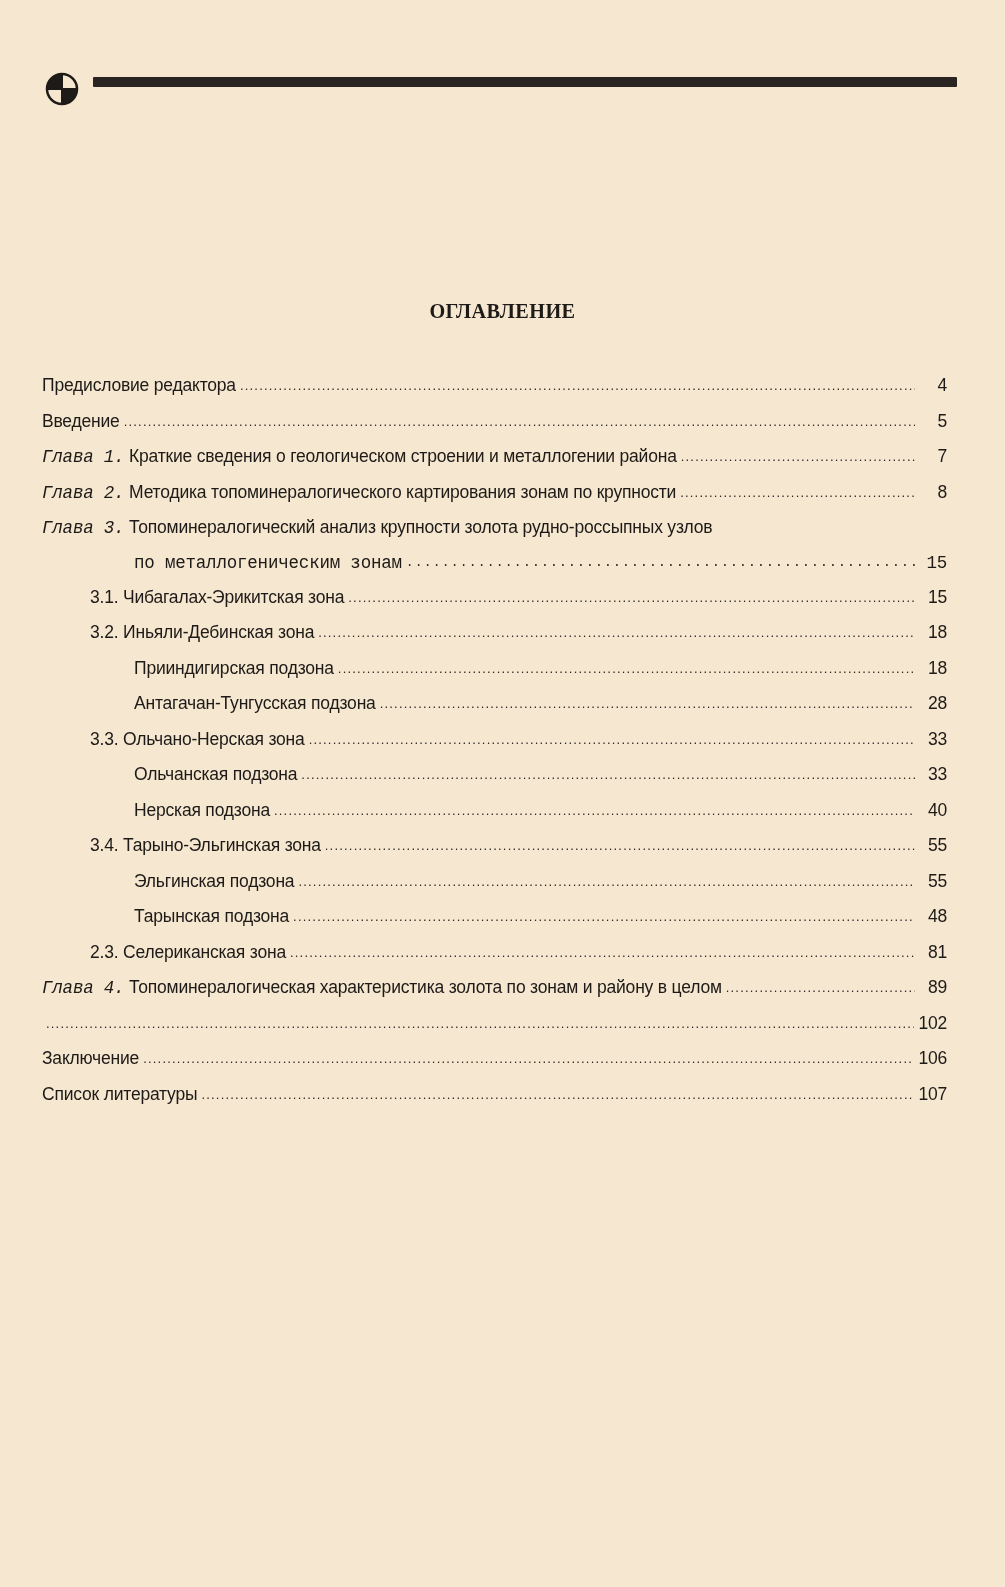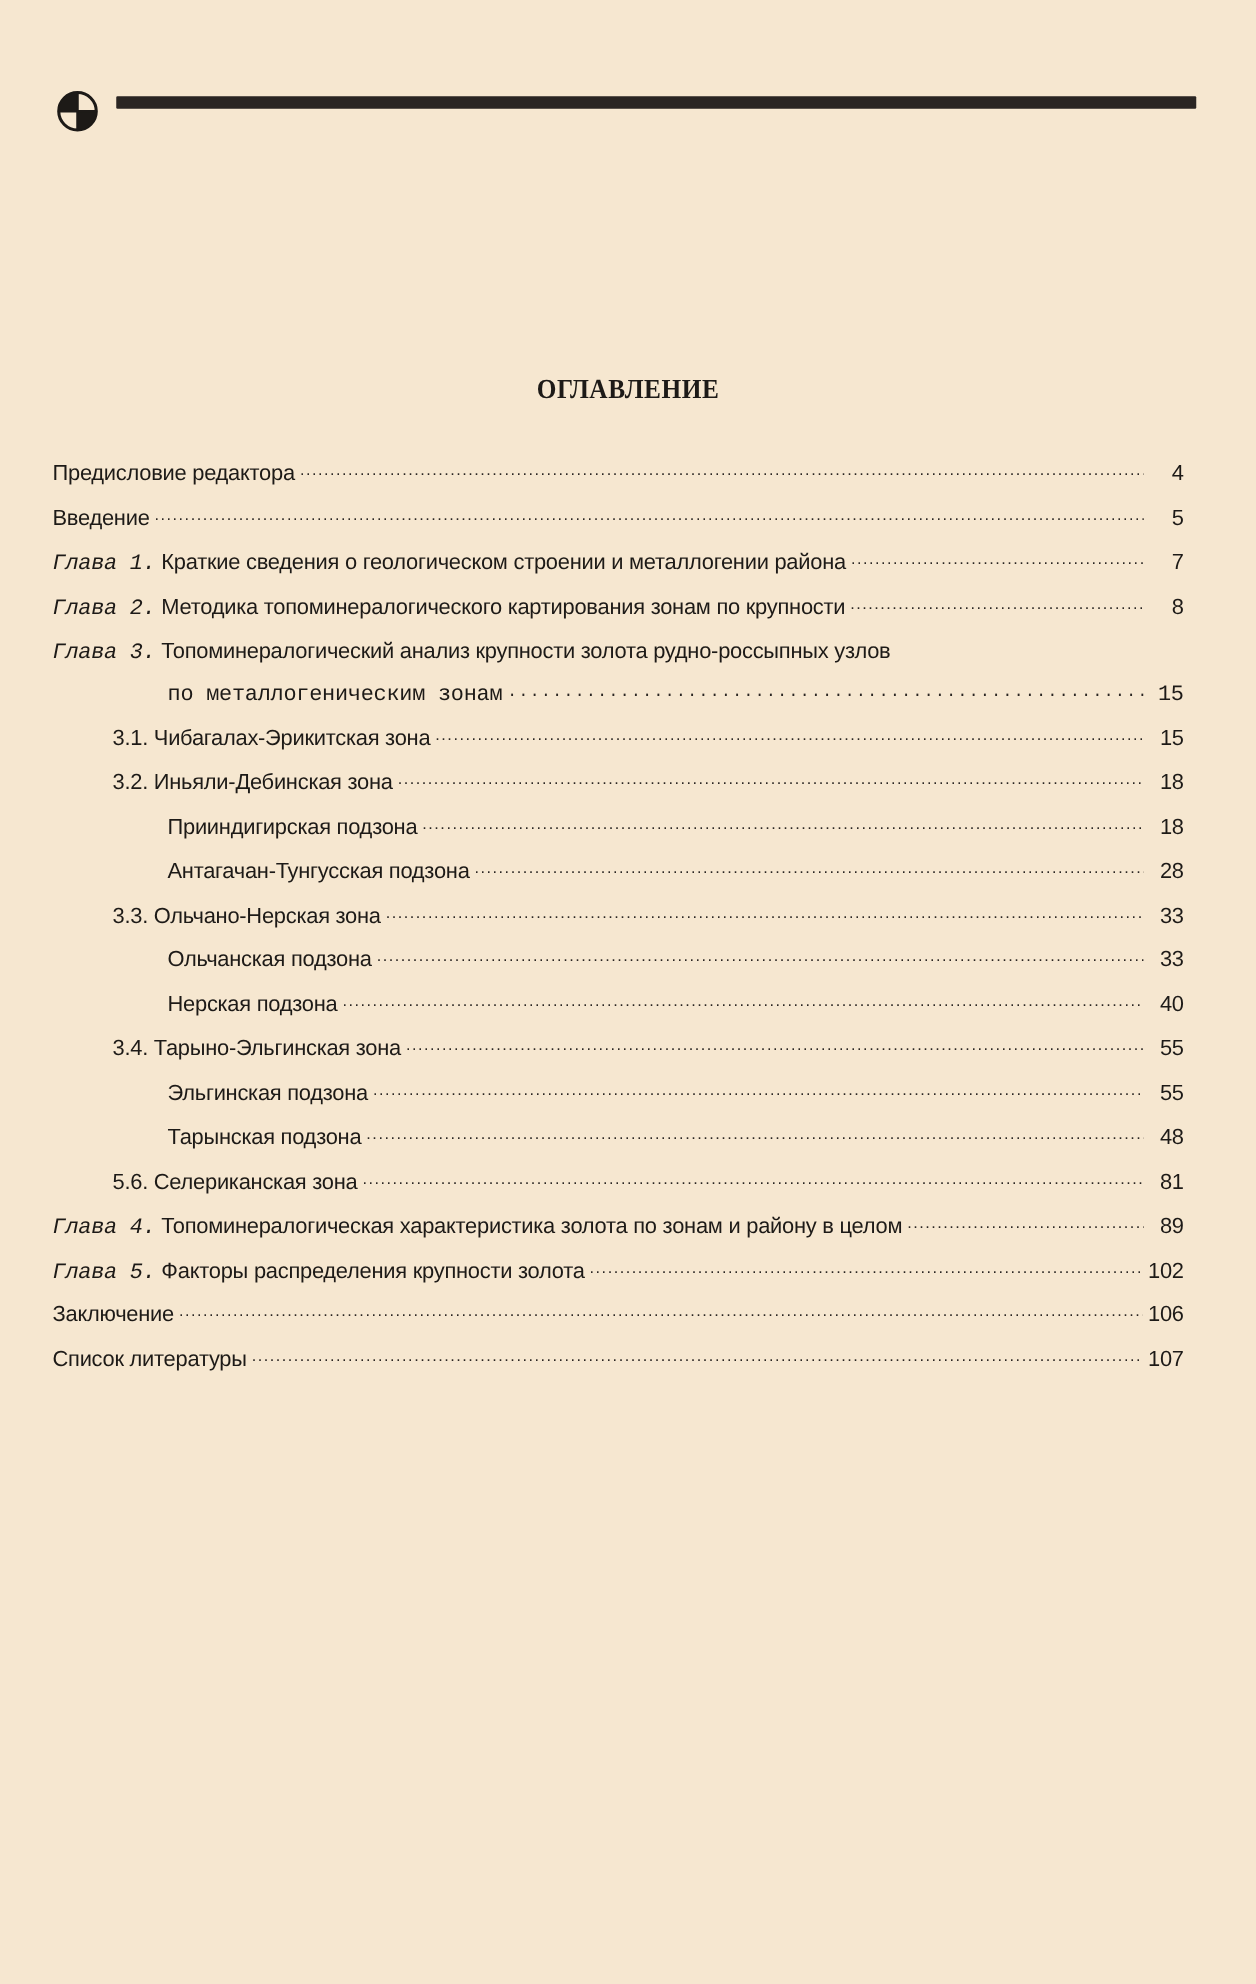--- a/index.html
+++ b/index.html
@@ -26,21 +26,21 @@
       position: absolute; left: 0; right: 0; top: 298px;
       text-align: center;
       font-size: 22px; font-weight: bold; letter-spacing: 0.5px;
       font-family: "Liberation Serif", serif;
       transform: scaleX(0.92);
     }
     .toc {
       position: absolute; left: 42px; top: 368px; width: 905px;
     }
     .row {
-      display: flex; align-items: flex-start;
+      display: flex; align-items: center;
       height: 35.5px;
       font-size: 17.5px;
       font-family: "Liberation Sans Narrow", "Liberation Sans", sans-serif;
       letter-spacing: -0.2px;
     }
     .row.cont { height: 34px; }
     .row .text { white-space: nowrap; }
     .row .prefix { font-style: italic; font-family: Liberation Mono, monospace; }
     .row .leader {
       flex: 1; overflow: hidden; white-space: nowrap;
@@ -147,31 +147,30 @@
       <span class="text"><span>Эльгинская подзона</span></span>
       <span class="leader"></span>
       <span class="page">55</span>
     </div>
     <div class="row indent-2">
       <span class="text"><span>Тарынская подзона</span></span>
       <span class="leader"></span>
       <span class="page">48</span>
     </div>
     <div class="row indent-1">
-      <span class="text"><span>5.6. Селериканская зона</span></span>
+      <span class="text"><span>2.3. Селериканская зона</span></span>
       <span class="leader"></span>
       <span class="page">81</span>
     </div>
     <div class="row">
       <span class="text"><span class="prefix">Глава 4.</span> <span>Топоминералогическая характеристика золота по зонам и району в целом</span></span>
       <span class="leader"></span>
       <span class="page">89</span>
     </div>
     <div class="row">
-      <span class="text"><span class="prefix">Глава 5.</span> <span>Факторы распределения крупности золота</span></span>
       <span class="leader"></span>
       <span class="page">102</span>
     </div>
     <div class="row">
       <span class="text"><span>Заключение</span></span>
       <span class="leader"></span>
       <span class="page">106</span>
     </div>
     <div class="row">
       <span class="text"><span>Список литературы</span></span>

